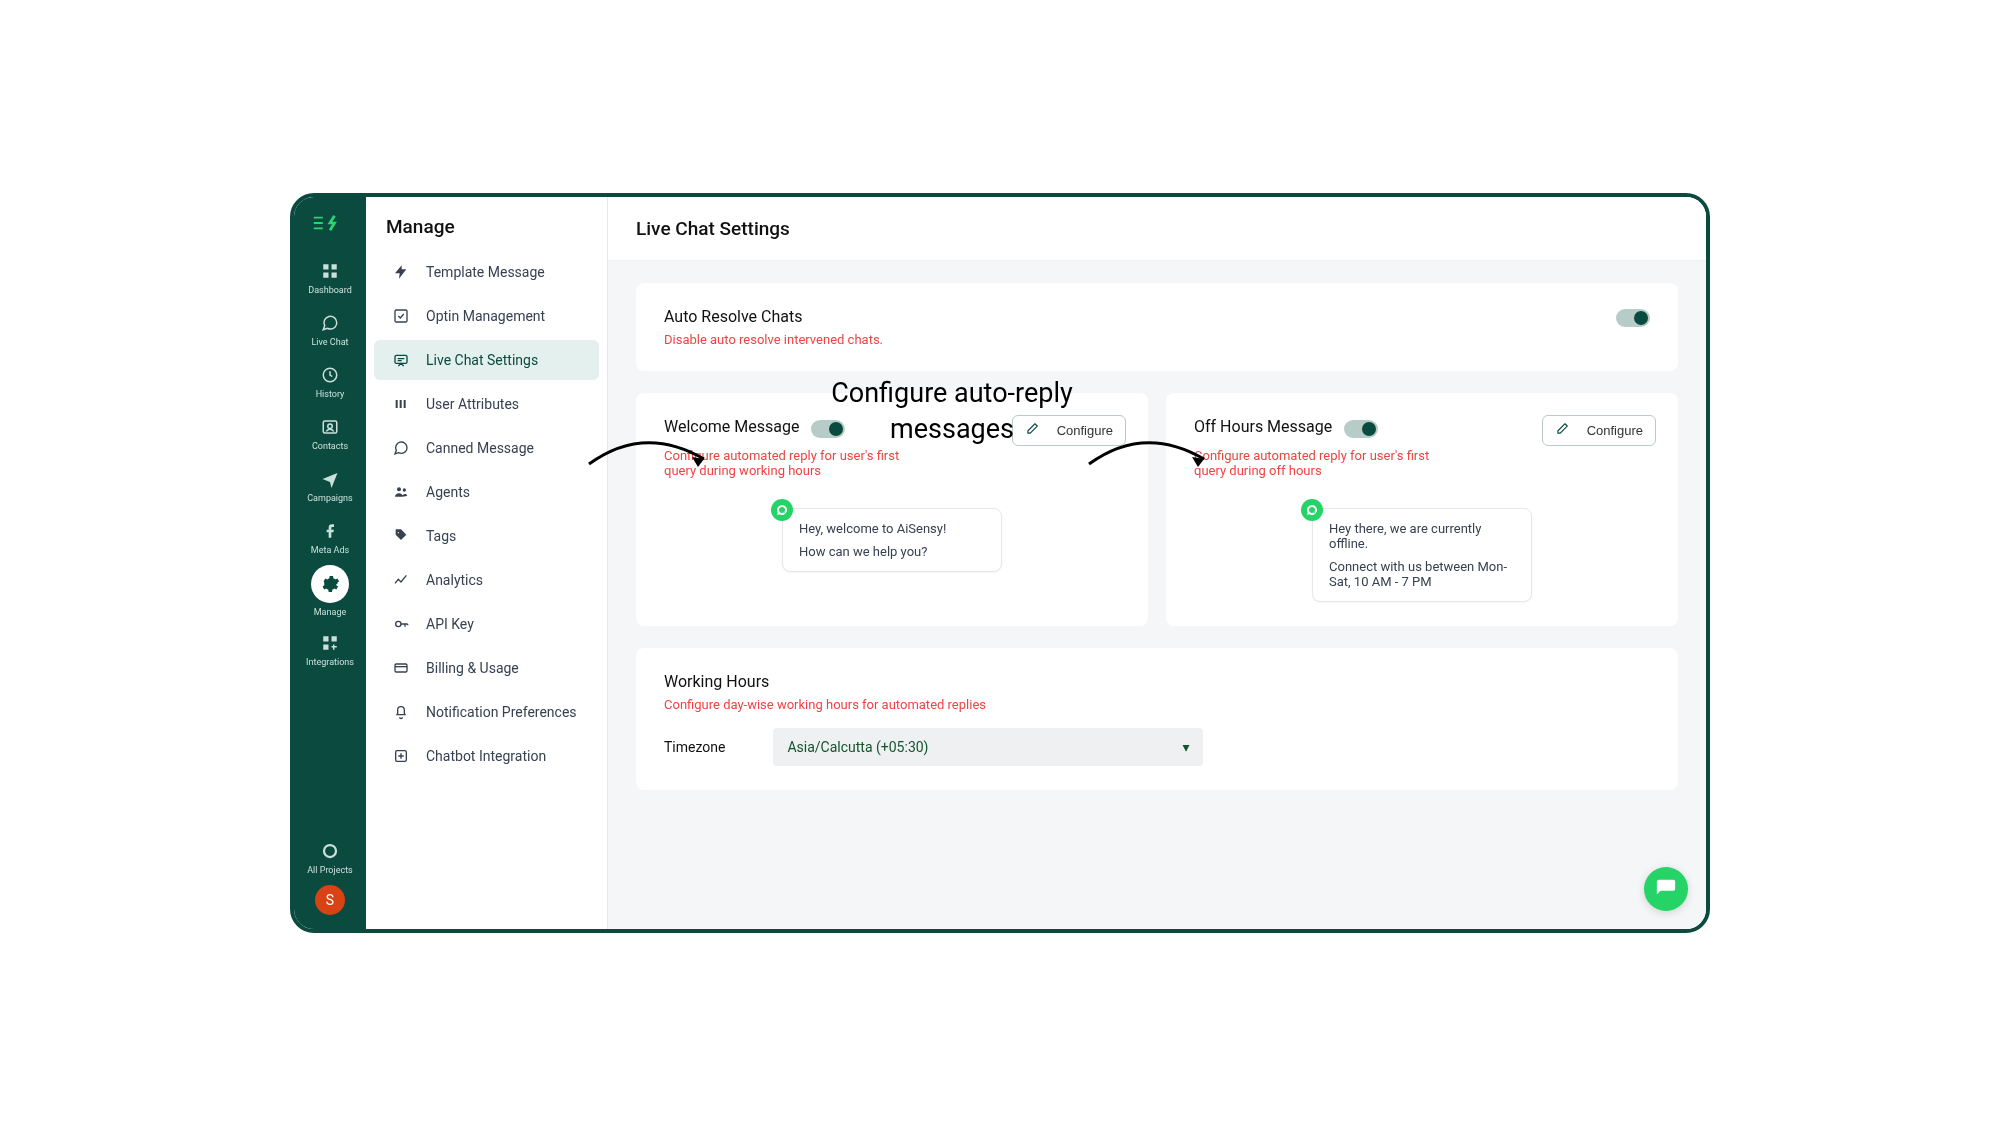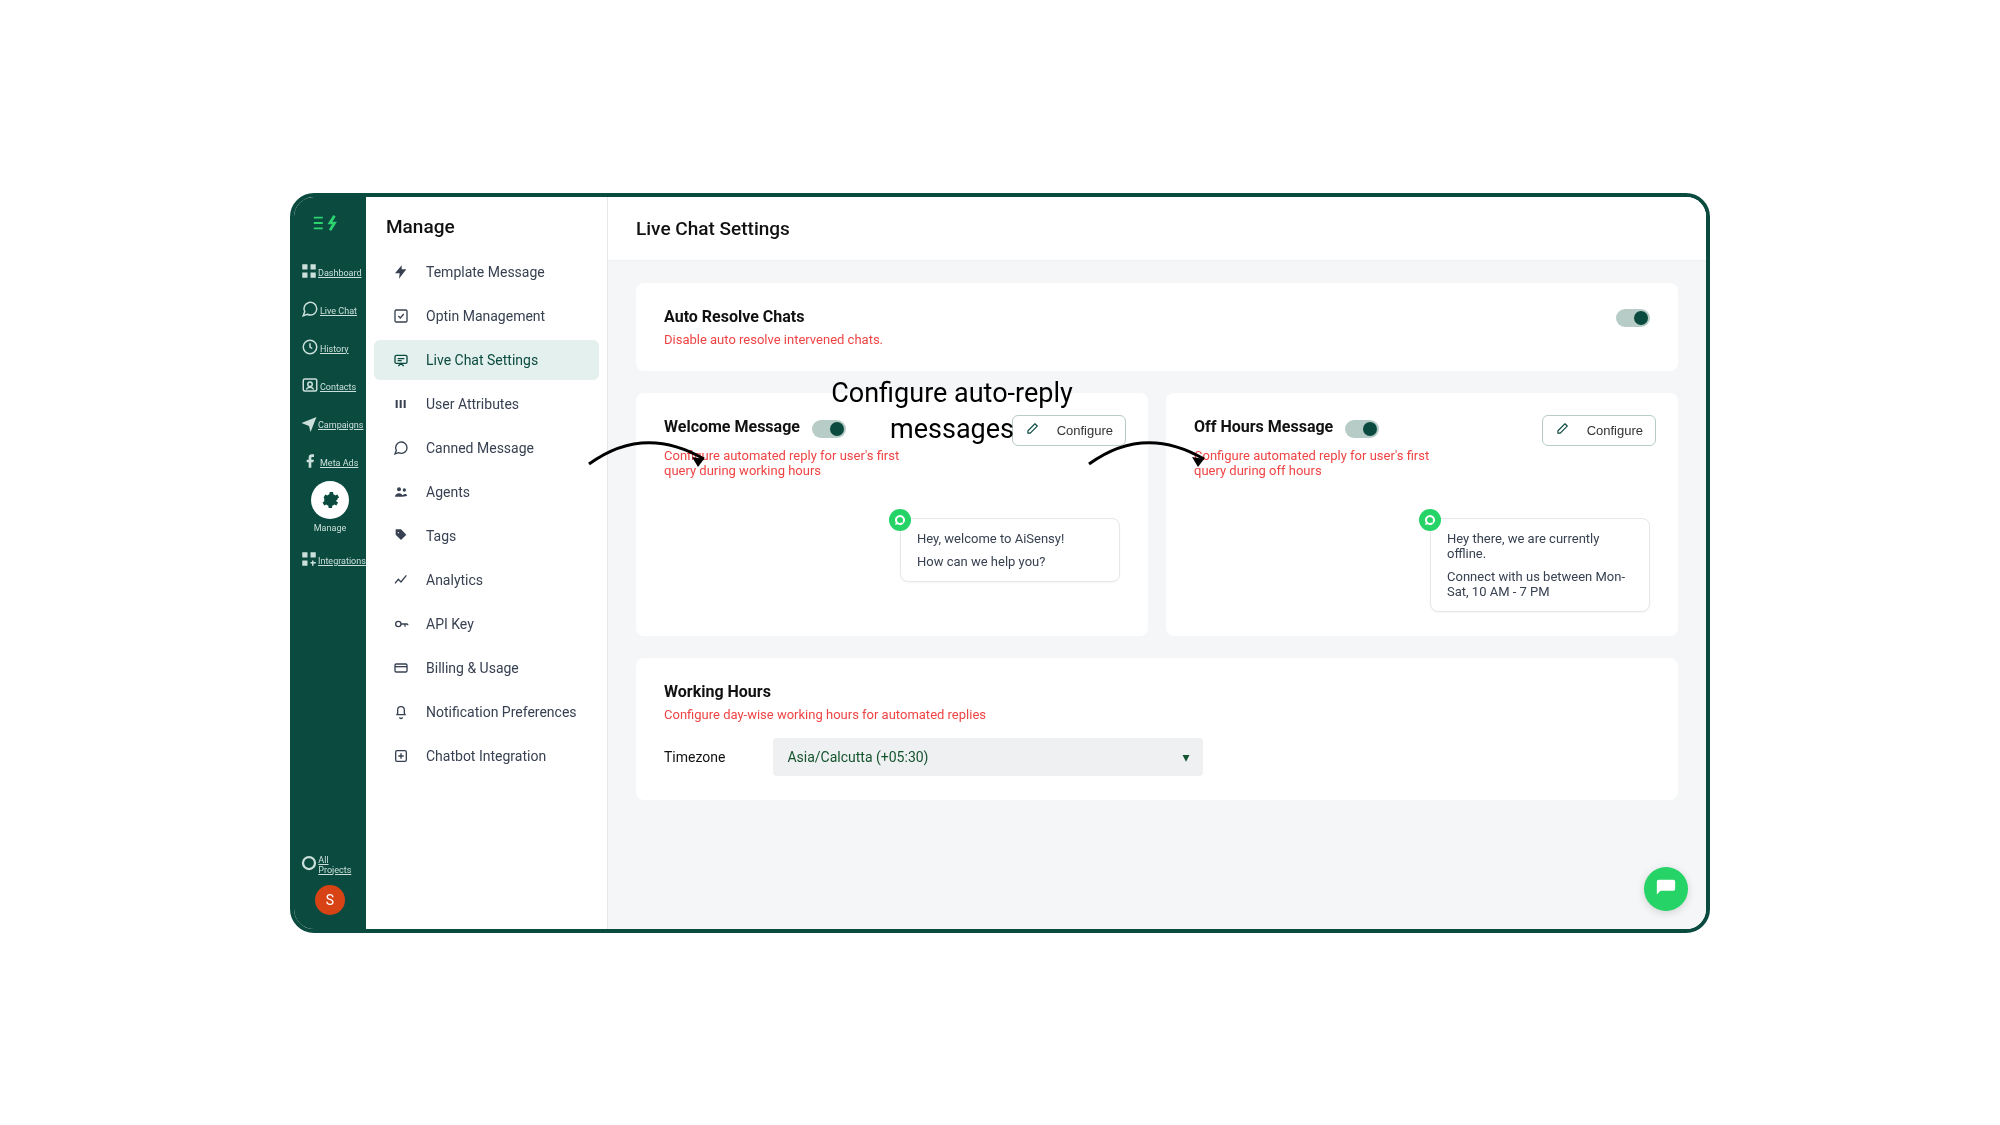--- a/index.html
+++ b/index.html
@@ -1,49 +1,49 @@
 <!DOCTYPE html>
 <html><head>
 <meta charset="utf-8">
 <style>
 * { box-sizing: border-box; margin: 0; padding: 0; }
 body { font-family: -apple-system, BlinkMacSystemFont, 'Segoe UI', Roboto, sans-serif; background: #fff; display: flex; justify-content: center; align-items: center; min-height: 100vh; }
 .frame { width: 1420px; height: 740px; border: 4px solid #0a4a3f; border-radius: 24px; overflow: hidden; display: flex; position: relative; background: #fff; }
 .rail { width: 72px; background: #0a4a3f; display: flex; flex-direction: column; align-items: center; padding-top: 12px; }
 .logo { width: 36px; height: 28px; display: flex; align-items: center; justify-content: center; margin-bottom: 16px; }
 .logo svg { width: 36px; height: 24px; }
-.rail-item { width: 60px; display: flex; flex-direction: row; align-items: center; padding: 8px 0 6px; color: #cbe0da; cursor: pointer; border-radius: 6px; margin-bottom: 4px; text-decoration: underline; }
+.rail-item { width: 60px; display: flex; flex-direction: column; align-items: center; padding: 8px 0 6px; color: #cbe0da; cursor: pointer; border-radius: 6px; margin-bottom: 4px; }
 .rail-item.active { background: #ffffff; color: #0a4a3f; border-radius: 50%; width: 38px; height: 38px; padding: 0; align-items: center; justify-content: center; display: flex; margin-bottom: 2px; }
 .rail-item .ri-icon { width: 20px; height: 20px; display: flex; align-items: center; justify-content: center; }
 .rail-item .ri-label { font-size: 9px; margin-top: 4px; }
 .rail-item-wrap { display: flex; flex-direction: column; align-items: center; margin-bottom: 8px; }
 .rail-item-wrap .ri-label-outer { font-size: 9px; color: #cbe0da; margin-top: 2px; }
 .rail-spacer { flex: 1; }
 .avatar { width: 30px; height: 30px; border-radius: 50%; background: #d84315; color: #fff; display: flex; align-items: center; justify-content: center; font-size: 14px; margin-bottom: 14px; }
 .sidebar { width: 242px; background: #fff; border-right: 1px solid #e5e7eb; display: flex; flex-direction: column; }
 .sidebar-title { font-size: 19px; font-weight: 500; padding: 18px 20px 12px; color: #111; }
 .side-item { display: flex; align-items: center; padding: 10px 16px; cursor: pointer; color: #374151; font-size: 14px; border-radius: 6px; margin: 2px 8px; }
 .side-item.active { background: #e3f0ed; color: #0a4a3f; }
 .side-icon { width: 22px; height: 20px; margin-right: 14px; display: flex; align-items: center; justify-content: center; }
 .main { flex: 1; display: flex; flex-direction: column; background: #f5f6f7; overflow: hidden; }
 .main-header { background: #fff; padding: 20px 28px; font-size: 19px; font-weight: 500; color: #111; border-bottom: 1px solid #eef0f1; }
 .main-body { flex: 1; overflow-y: auto; padding: 22px 28px; }
 .card { background: #fff; border-radius: 8px; padding: 24px 28px; margin-bottom: 22px; position: relative; }
-.card-title { font-size: 16px; font-weight: 700; color: #111; margin-bottom: 6px; }
+.card-title { font-size: 16px; font-weight: 400; color: #111; margin-bottom: 6px; }
 .card-sub { font-size: 13px; color: #ef4444; }
 .toggle { width: 34px; height: 18px; border-radius: 10px; background: #0a4a3f; position: relative; display: inline-block; vertical-align: middle; }
 .toggle::after { content: ''; position: absolute; width: 14px; height: 14px; background: #fff; border-radius: 50%; top: 2px; right: 2px; }
 .toggle.light { background: #b7ccc6; }
 .toggle.light::after { background: #0a4a3f; right: 2px; }
 .auto-resolve-toggle { position: absolute; right: 28px; top: 26px; }
 .row2 { display: flex; gap: 18px; }
 .row2 .card { flex: 1; }
 .config-header { display: flex; align-items: center; gap: 12px; margin-bottom: 6px; }
 .config-btn { position: absolute; right: 22px; top: 22px; border: 1px solid #b7ccc6; border-radius: 6px; padding: 6px 12px; font-size: 13px; color: #333; background: #fff; display: flex; align-items: center; gap: 18px; cursor: pointer; }
-.bubble-wrap { display: flex; justify-content: flex-end; margin-top: 40px; position: relative; }
+.bubble-wrap { display: flex; justify-content: center; margin-top: 30px; position: relative; }
 .bubble { background: #fff; border: 1px solid #e5e7eb; border-radius: 8px; padding: 12px 16px; width: 220px; font-size: 13px; color: #374151; position: relative; box-shadow: 0 1px 2px rgba(0,0,0,0.04); }
 .bubble p { margin-bottom: 8px; }
 .bubble p:last-child { margin-bottom: 0; }
 .wa-icon { position: absolute; left: -12px; top: -10px; width: 22px; height: 22px; background: #25d366; border-radius: 50%; display: flex; align-items: center; justify-content: center; }
 .wa-icon svg { width: 12px; height: 12px; fill: #fff; }
 .timezone-row { display: flex; align-items: center; gap: 48px; margin-top: 16px; }
 .timezone-label { font-size: 14px; color: #111; }
 .timezone-select { flex: 0 0 430px; background: #eef0f1; border: none; border-radius: 4px; padding: 11px 14px; font-size: 14px; color: #14532d; display: flex; justify-content: space-between; align-items: center; cursor: pointer; }
 .overlay-text { position: absolute; top: 178px; left: 50%; transform: translateX(-65%); font-size: 27px; font-weight: 400; color: #000; text-align: center; line-height: 1.35; width: 320px; pointer-events: none; }
 .arrow { position: absolute; pointer-events: none; }

